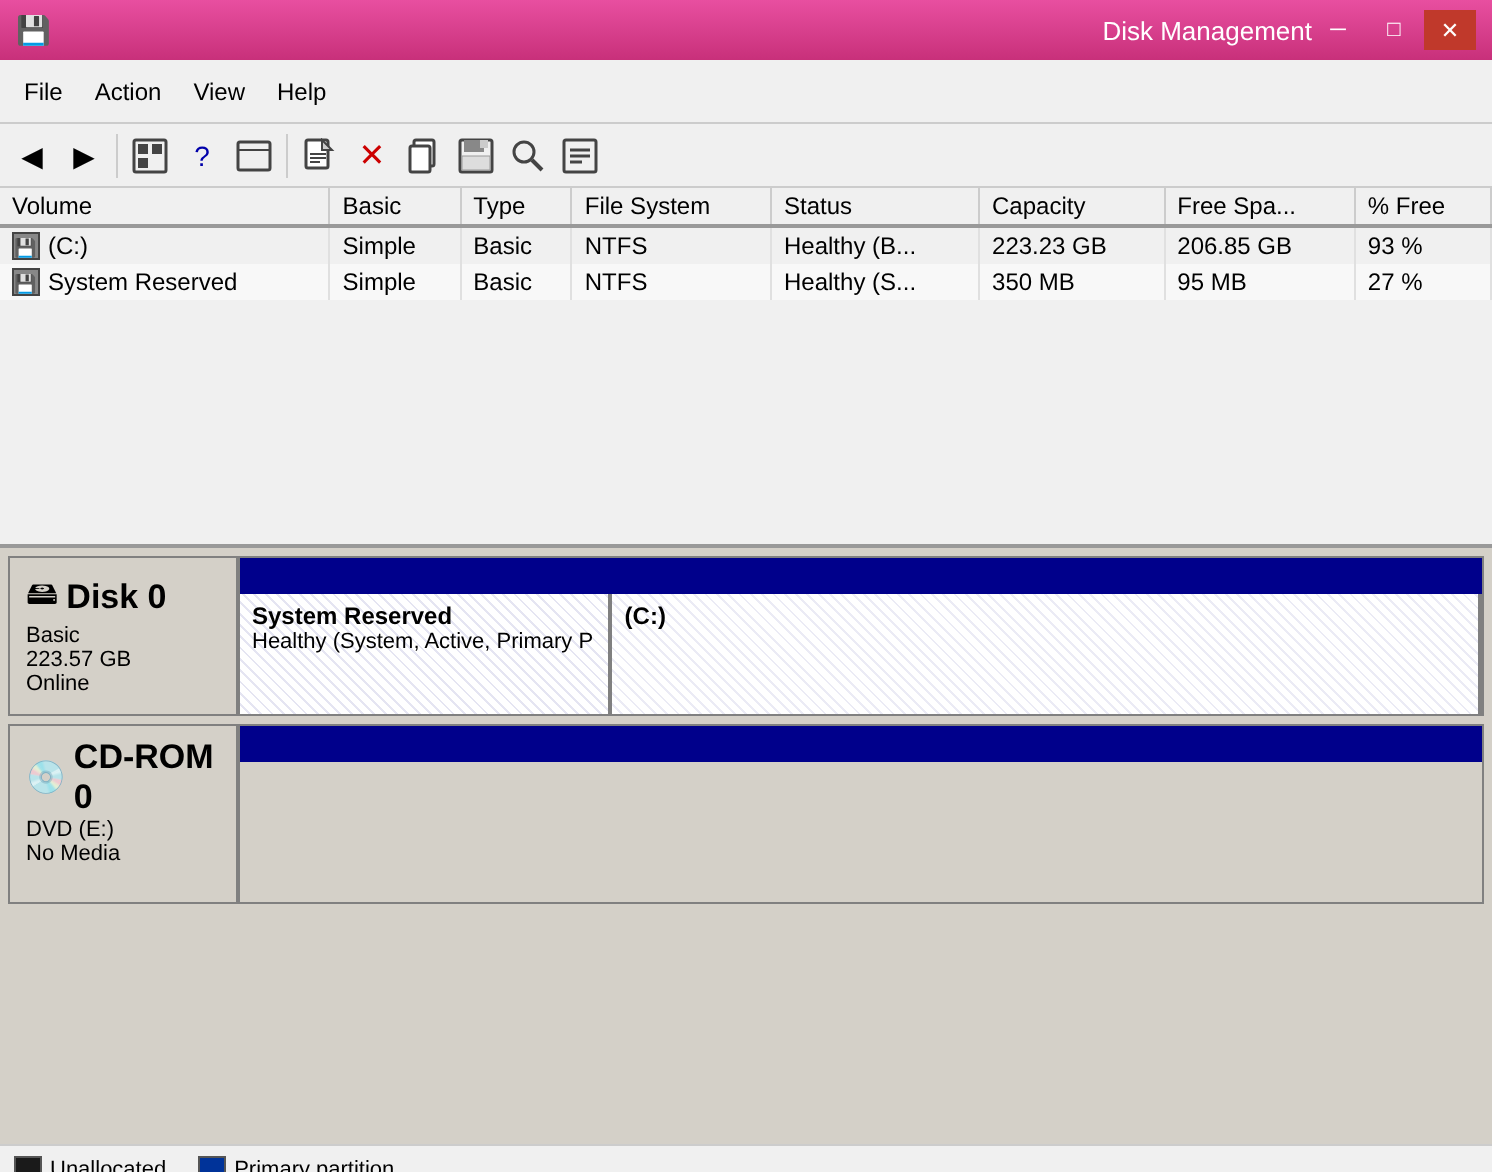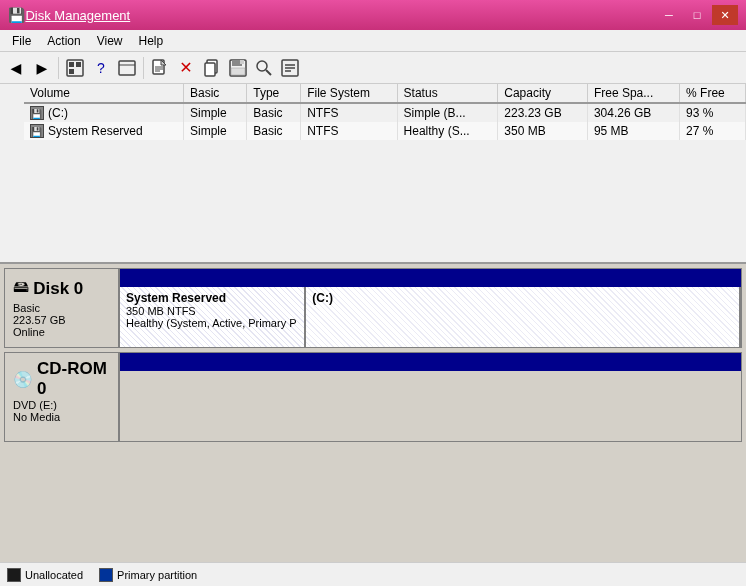--- a/index.html
+++ b/index.html
@@ -8,34 +8,34 @@
     
     .title-bar {
       background: linear-gradient(to bottom, #e84fa0, #c8307a);
       height: 30px;
       display: flex;
       align-items: center;
       justify-content: space-between;
       padding: 0 8px;
       color: white;
     }
-    .title-bar-title { flex: 1; text-align: left; font-size: 13px; font-weight: normal; text-decoration: underline; }
+    .title-bar-title { flex: 1; text-align: right; font-size: 13px; font-weight: normal; }
     .title-bar-controls { display: flex; gap: 2px; }
     .title-btn {
       width: 26px; height: 20px; border: none; cursor: pointer;
       font-size: 11px; display: flex; align-items: center; justify-content: center;
       background: transparent; color: white;
     }
     .title-btn.close { background: #c0392b; }
 
     
     .menu-bar {
       background: #f0f0f0;
       border-bottom: 1px solid #ccc;
-      height: 22px;
+      height: 32px;
       display: flex;
       align-items: center;
       padding: 0 4px;
     }
     .menu-item {
       padding: 2px 8px;
       cursor: pointer;
       font-size: 12px;
     }
 
@@ -62,21 +62,20 @@
       flex-direction: column;
       height: calc(586px - 30px - 22px - 32px - 24px);
     }
 
     
     .table-area {
       flex: 0 0 auto;
       height: 180px;
       border-bottom: 2px solid #999;
       overflow: hidden;
-      padding-left: 24px;
     }
     .disk-table {
       width: 100%;
       border-collapse: collapse;
       font-size: 12px;
     }
     .disk-table th {
       background: #f0f0f0;
       border-right: 1px solid #ccc;
       border-bottom: 2px solid #999;
@@ -319,23 +318,23 @@
       <tr>
     <td>
       <span class="row-icon">
         <span style="display:inline-block;width:14px;height:14px;background:#888;border:1px solid #444;font-size:9px;text-align:center;line-height:14px;color:white;">💾</span>
         (C:)
       </span>
     </td>
     <td>Simple</td>
     <td>Basic</td>
     <td>NTFS</td>
-    <td>Simple (B...</td>
+    <td>Healthy (B...</td>
     <td>223.23 GB</td>
-    <td>304.26 GB</td>
+    <td>206.85 GB</td>
     <td>93 %</td>
   </tr>
           <tr>
     <td>
       <span class="row-icon">
         <span style="display:inline-block;width:14px;height:14px;background:#888;border:1px solid #444;font-size:9px;text-align:center;line-height:14px;color:white;">💾</span>
         System Reserved
       </span>
     </td>
     <td>Simple</td>
@@ -360,21 +359,20 @@
         </div>
         <div class="disk-type">Basic</div>
         <div class="disk-size">223.57 GB</div>
         <div class="disk-status">Online</div>
       </div>
       <div class="disk-partitions">
         <div class="partition-header"></div>
         <div class="partition-wrapper">
           <div class="partition partition-system" style="width:30%;">
             <div class="partition-name">System Reserved</div>
-            <div class="partition-size">350 MB NTFS</div>
             <div class="partition-health">Healthy (System, Active, Primary P</div>
           </div>
           <div class="partition partition-c" style="flex:1;">
             <div class="partition-name">(C:)</div>
           </div>
         </div>
       </div>
     </div>
 
     <div class="cdrom-row">

